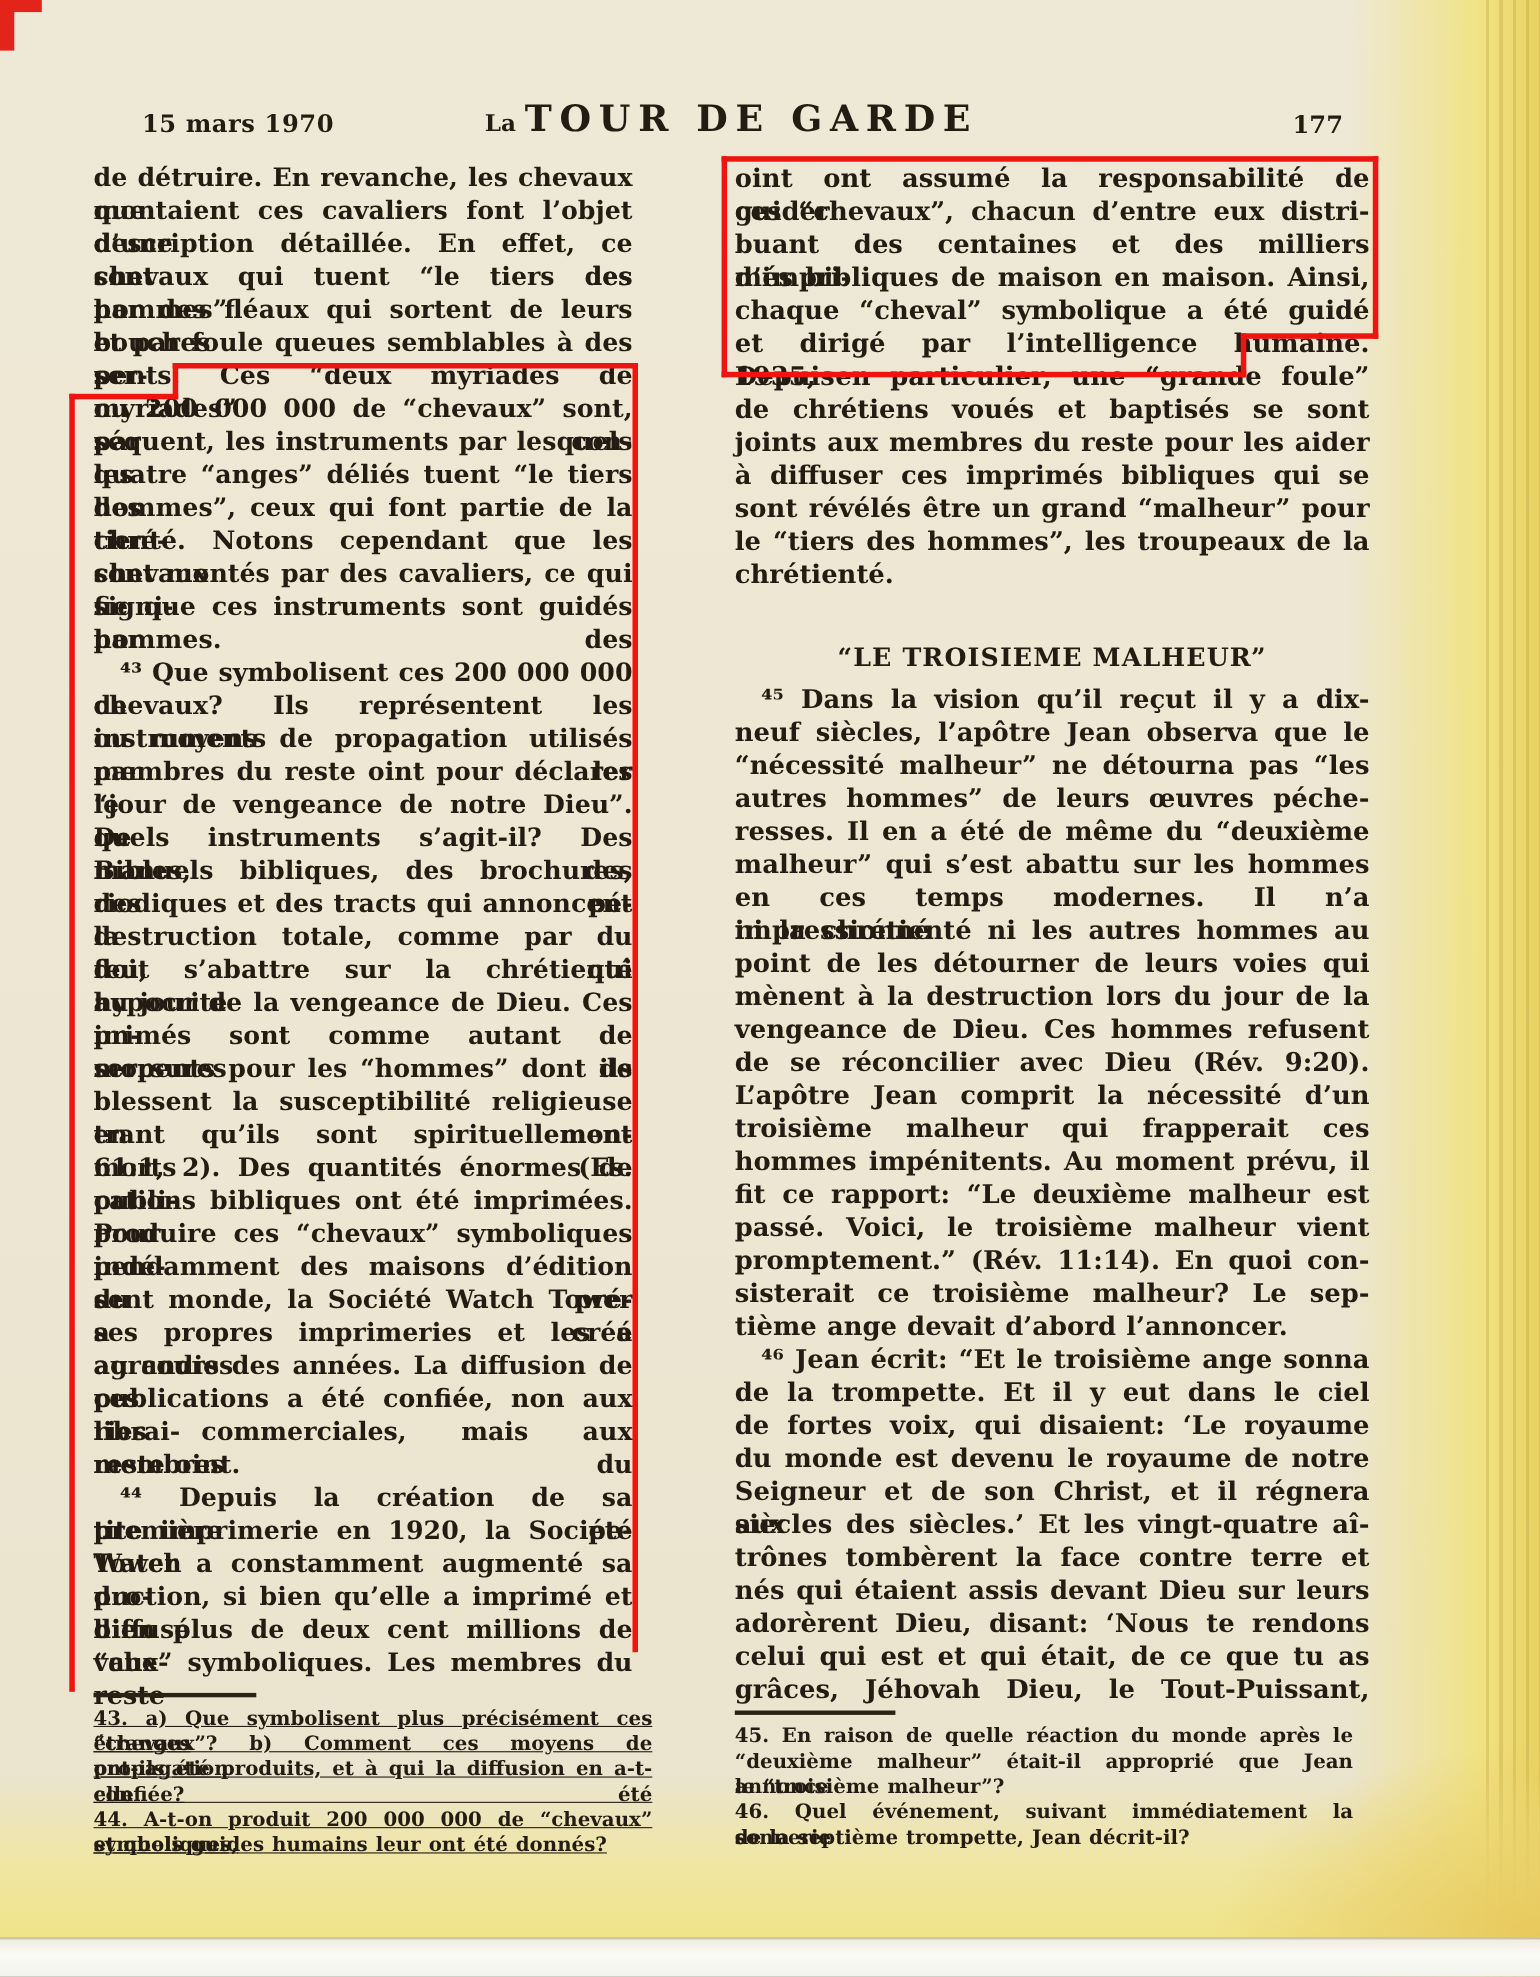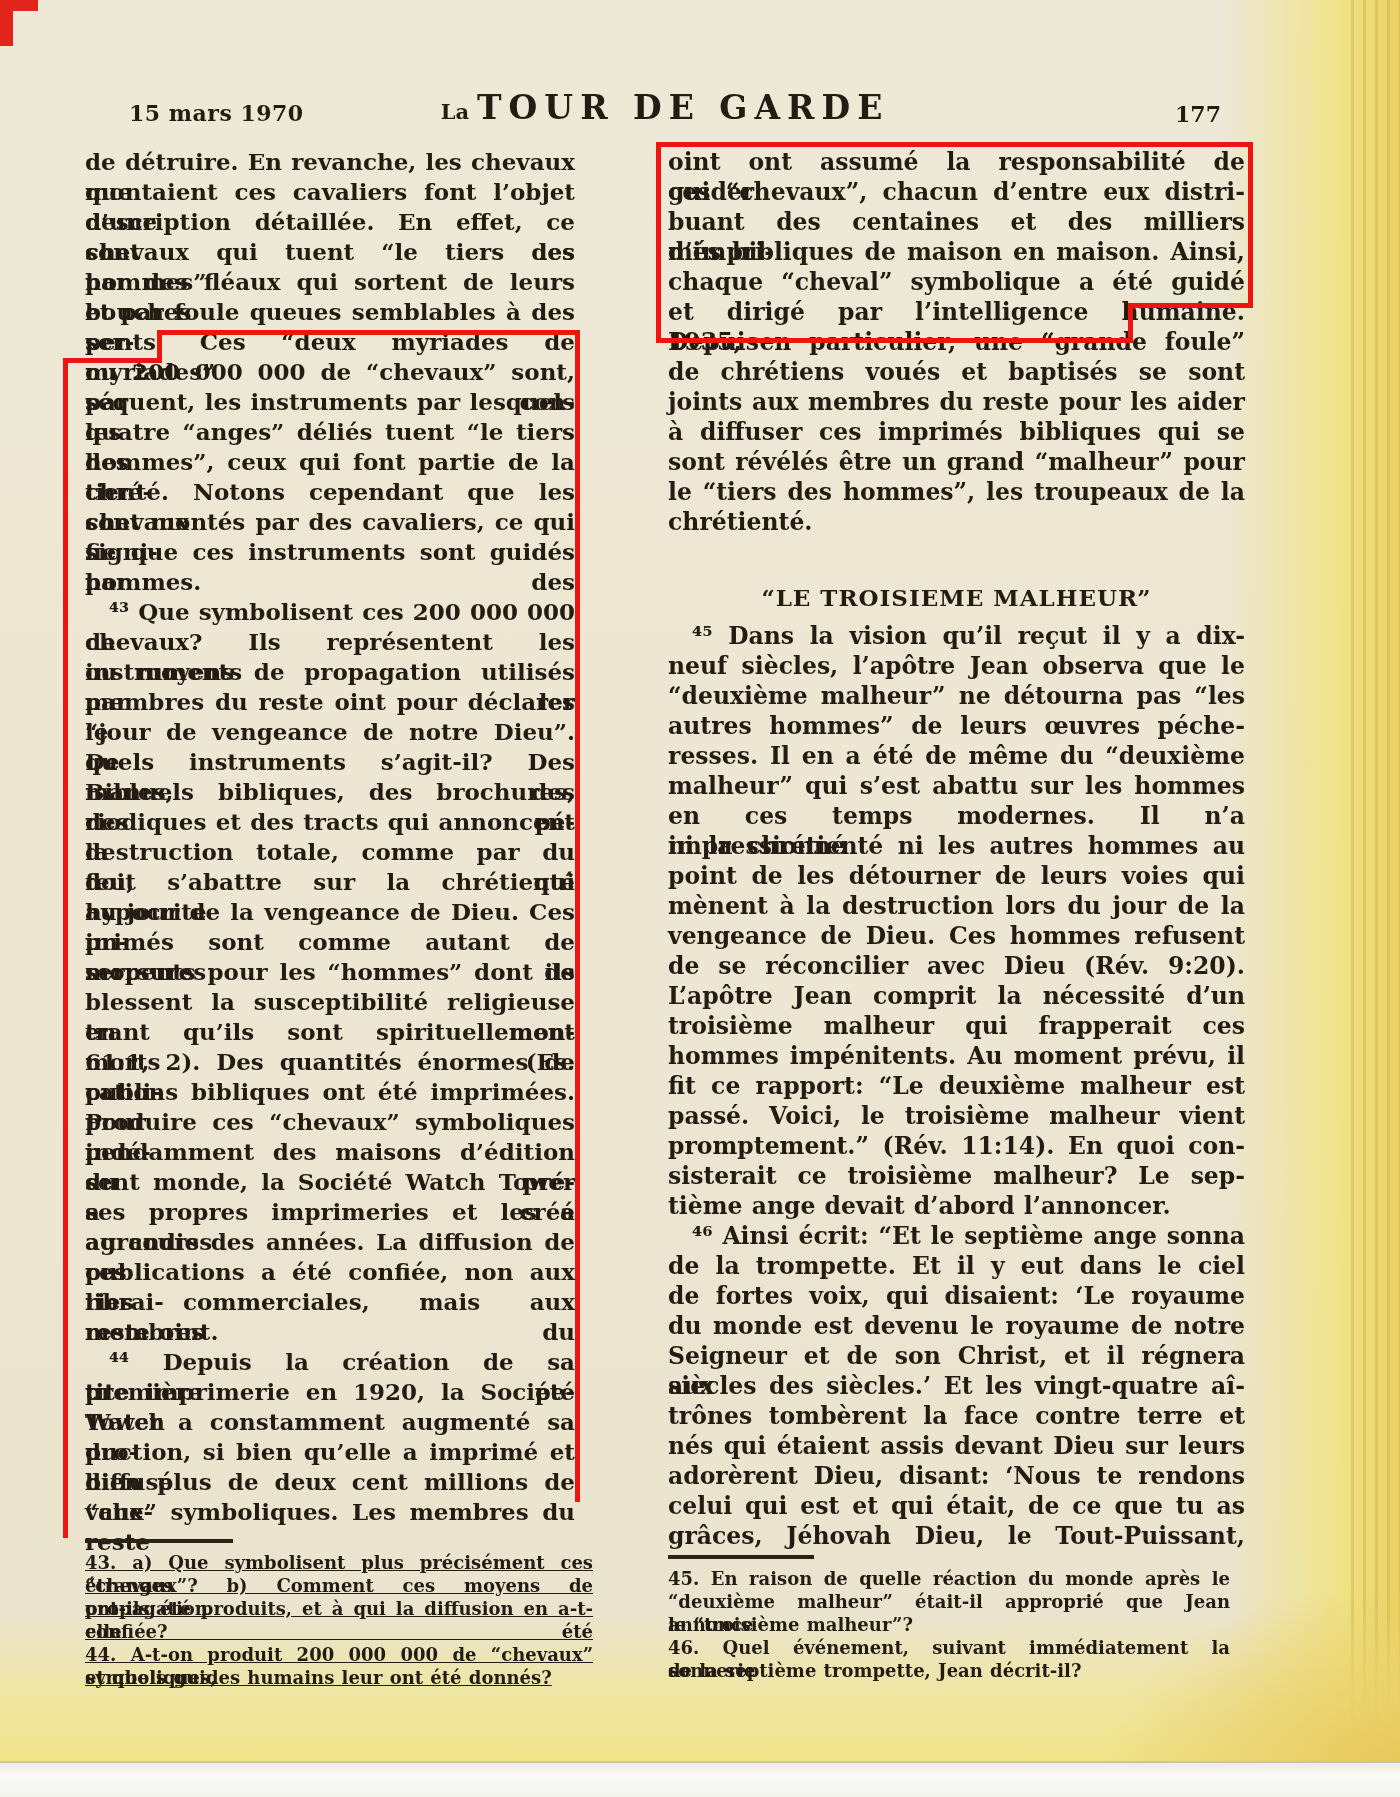--- a/index.html
+++ b/index.html
@@ -146,41 +146,41 @@
       <div class="ln">joints aux membres du reste pour les aider</div>
       <div class="ln">à diffuser ces imprimés bibliques qui se</div>
       <div class="ln">sont révélés être un grand “malheur” pour</div>
       <div class="ln">le “tiers des hommes”, les troupeaux de la</div>
       <div class="ln last">chrétienté.</div>
     </div>
   <div class="sec-heading">“LE TROISIEME MALHEUR”</div>
   <div class="col right-p45">
       <div class="ln ind">⁴⁵ Dans la vision qu’il reçut il y a dix-</div>
       <div class="ln">neuf siècles, l’apôtre Jean observa que le</div>
-      <div class="ln">“deuxième malheur” ne détourna pas “les</div>
+      <div class="ln">“nécessité malheur” ne détourna pas “les</div>
       <div class="ln">autres hommes” de leurs œuvres péche-</div>
       <div class="ln">resses. Il en a été de même du “deuxième</div>
       <div class="ln">malheur” qui s’est abattu sur les hommes</div>
       <div class="ln">en ces temps modernes. Il n’a impressionné</div>
       <div class="ln">ni la chrétienté ni les autres hommes au</div>
       <div class="ln">point de les détourner de leurs voies qui</div>
       <div class="ln">mènent à la destruction lors du jour de la</div>
       <div class="ln">vengeance de Dieu. Ces hommes refusent</div>
       <div class="ln">de se réconcilier avec Dieu (Rév. 9:20).</div>
       <div class="ln">L’apôtre Jean comprit la nécessité d’un</div>
       <div class="ln">troisième malheur qui frapperait ces</div>
       <div class="ln">hommes impénitents. Au moment prévu, il</div>
       <div class="ln">fit ce rapport: “Le deuxième malheur est</div>
       <div class="ln">passé. Voici, le troisième malheur vient</div>
       <div class="ln">promptement.” (Rév. 11:14). En quoi con-</div>
       <div class="ln">sisterait ce troisième malheur? Le sep-</div>
       <div class="ln last">tième ange devait d’abord l’annoncer.</div>
     </div>
   <div class="col right-p46">
-      <div class="ln ind">⁴⁶ Ainsi écrit: “Et le septième ange sonna</div>
+      <div class="ln ind">⁴⁶ Jean écrit: “Et le troisième ange sonna</div>
       <div class="ln">de la trompette. Et il y eut dans le ciel</div>
       <div class="ln">de fortes voix, qui disaient: ‘Le royaume</div>
       <div class="ln">du monde est devenu le royaume de notre</div>
       <div class="ln">Seigneur et de son Christ, et il régnera aux</div>
       <div class="ln">siècles des siècles.’ Et les vingt-quatre aî-</div>
       <div class="ln">trônes tombèrent la face contre terre et</div>
       <div class="ln">nés qui étaient assis devant Dieu sur leurs</div>
       <div class="ln">adorèrent Dieu, disant: ‘Nous te rendons</div>
       <div class="ln">celui qui est et qui était, de ce que tu as</div>
       <div class="ln">grâces, Jéhovah Dieu, le Tout-Puissant,</div>

